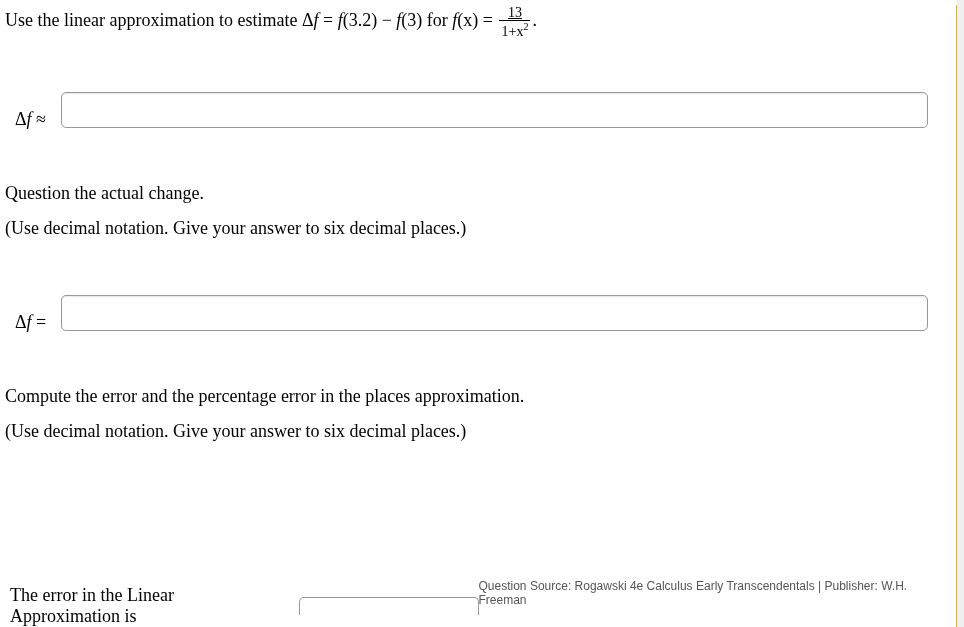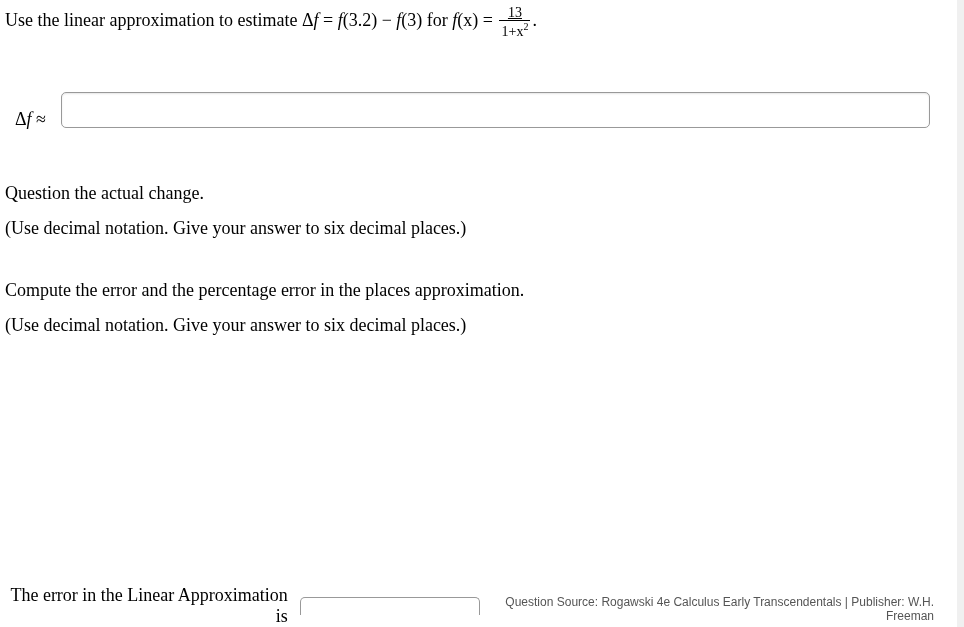--- a/index.html
+++ b/index.html
@@ -14,21 +14,21 @@
       background: #fff;
       width: 964px;
       height: 627px;
       position: relative;
       padding: 5px 5px 0 5px;
     }
     .content {
       width: 100%;
       height: 100%;
       position: relative;
-      border-right: 1px solid #eab308;
+      border-right: 3px solid #eab308;
       padding-right: 8px;
     }
     .question-text {
       line-height: 1.5;
       margin-bottom: 8px;
     }
     .instruction {
       line-height: 1.5;
       margin-bottom: 8px;
     }
@@ -82,21 +82,20 @@
       margin-top: 35px;
     }
     .footer {
       position: absolute;
       bottom: 0;
       left: 0;
       right: 24px;
       display: flex;
       align-items: flex-end;
       justify-content: space-between;
-      text-align: right;
     }
     .footer-left {
       display: flex;
       align-items: center;
       padding-left: 5px;
     }
     .footer-label {
       font-size: 18px;
       margin-right: 12px;
     }
@@ -105,21 +104,21 @@
       height: 18px;
       border: 1px solid #999;
       border-bottom: none;
       border-radius: 5px 5px 0 0;
       background: #fff;
     }
     .source-text {
       font-family: Arial, Helvetica, sans-serif;
       font-size: 12px;
       color: #555;
-      padding-bottom: 4px;
+      padding-bottom: 20px;
     }
     .scrollbar {
       position: absolute;
       right: 0;
       top: 0;
       bottom: 0;
       width: 7px;
       background: #f0f0f0;
     }
   </style>
@@ -138,20 +137,26 @@
       <span style="font-style:normal">Δ</span><span>f</span><span style="font-style:normal"> ≈</span>
     </div>
     <input type="text" class="answer-input" style="">
   </div>
 
   <div class="section">
     <div class="question-text">Question the actual change.</div>
     <div class="instruction">(Use decimal notation. Give your answer to six decimal places.)</div>
   </div>
 
+  <div class="answer-row">
+    <div class="answer-label">
+      <span style="font-style:normal">Δ</span><span>f</span><span style="font-style:normal"> =</span>
+    </div>
+    <input type="text" class="answer-input" style="">
+  </div>
 
   <div class="section">
     <div class="question-text">Compute the error and the percentage error in the places approximation.</div>
     <div class="instruction">(Use decimal notation. Give your answer to six decimal places.)</div>
   </div>
 
   <div class="footer">
     <div class="footer-left">
       <span class="footer-label">The error in the Linear Approximation is</span>
       <div class="footer-input"></div>

